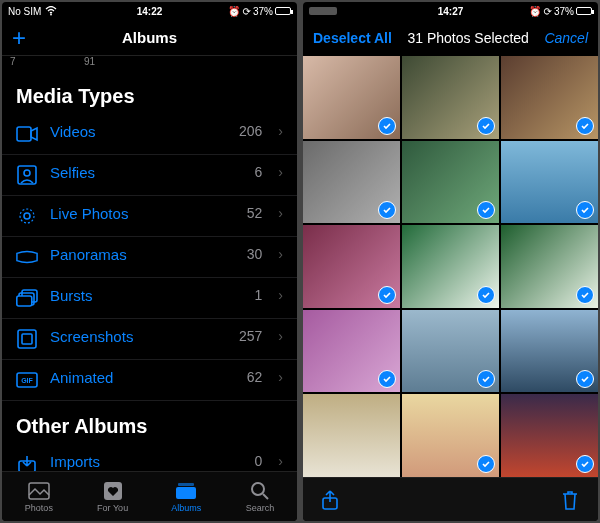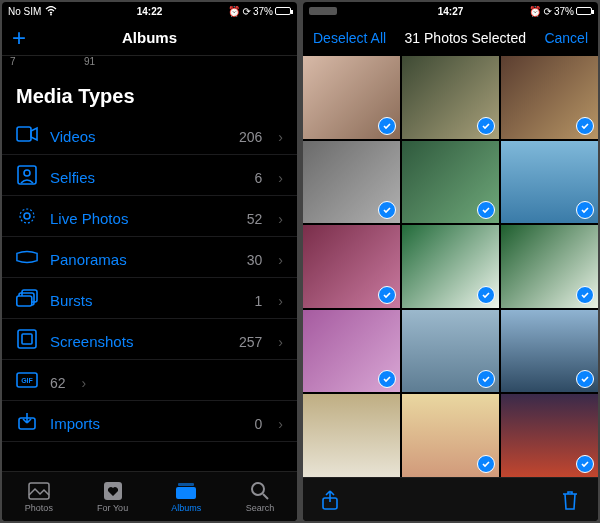--- a/index.html
+++ b/index.html
@@ -48,21 +48,21 @@
   .thumb-row { display:flex; gap:0; padding: 0 8px 4px 8px; }
   .tiny { font-size:10px; color:#888; }
   .tiny-a { width:48px;}
   .tiny-b { width:48px; margin-left:26px;}
 
   .section-title {
     font-size: 20px; font-weight:700; color:#fff;
     padding: 14px 14px 6px 14px;
   }
   .row {
-    display:flex; align-items:flex-end;
+    display:flex; align-items:flex-start;
     padding: 9px 14px;
     border-bottom: 0.5px solid #1c1c1e;
     gap: 12px;
   }
   .row .icon { width:22px; height:22px; color:#0a84ff; display:flex; align-items:center; justify-content:center;}
   .row .label { flex:1; color:#0a84ff; font-size:15px;}
   .row .count { color:#8e8e93; font-size:14px;}
   .row .chev { color:#555; font-size:14px; margin-left:4px;}
 
   .tab-bar {
@@ -72,23 +72,23 @@
   .tab { flex:1; display:flex; flex-direction:column; align-items:center; justify-content:center; gap:2px;}
   .tab .ticon{ width:22px; height:20px; color:#8e8e93; display:flex; align-items:center; justify-content:center;}
   .tab .tlabel{ font-size:9px; color:#8e8e93;}
   .tab.active .ticon, .tab.active .tlabel{ color:#0a84ff; }
 
   
   .sel-bar {
     height: 36px; display:flex; align-items:center;
     padding: 0 10px; font-size:14px;
   }
-  .sel-left{ color:#0a84ff; }
+  .sel-left{ color:#0a84ff;font-weight:bold; }
   .sel-center{ flex:1; text-align:center; font-weight:400; color:#fff;}
-  .sel-right{ color:#0a84ff; }
+  .sel-right{ color:#0a84ff;font-style:italic; }
 
   .grid {
     flex:1;
     display:grid;
     grid-template-columns: repeat(3, 1fr);
     gap:2px;
   }
   .cell {
     position:relative;
     background:#333;
@@ -217,25 +217,27 @@
           <span class="count">257</span>
           <span class="chev">›</span>
         </div>
         <div class="row">
           <span class="icon">
             <svg width="22" height="16" viewBox="0 0 22 16">
               <rect x="1" y="1" width="20" height="14" rx="2" fill="none" stroke="currentColor" stroke-width="1.6"></rect>
               <text x="11" y="11" text-anchor="middle" font-size="7" fill="currentColor" font-weight="bold">GIF</text>
             </svg>
           </span>
+          <span class="label">Animated</span>
           <span class="count">62</span>
           <span class="chev">›</span>
         </div>
       </div>
 
+    <div class="section-title">Other Albums</div>
     <div id="other-rows">
         <div class="row">
           <span class="icon">
             <svg width="20" height="20" viewBox="0 0 20 20">
               <rect x="2" y="7" width="16" height="11" rx="2" fill="none" stroke="currentColor" stroke-width="1.6"></rect>
               <path d="M10 2 V12 M10 12 L6 8 M10 12 L14 8" fill="none" stroke="currentColor" stroke-width="1.6"></path>
             </svg>
           </span>
           <span class="label">Imports</span>
           <span class="count">0</span>

